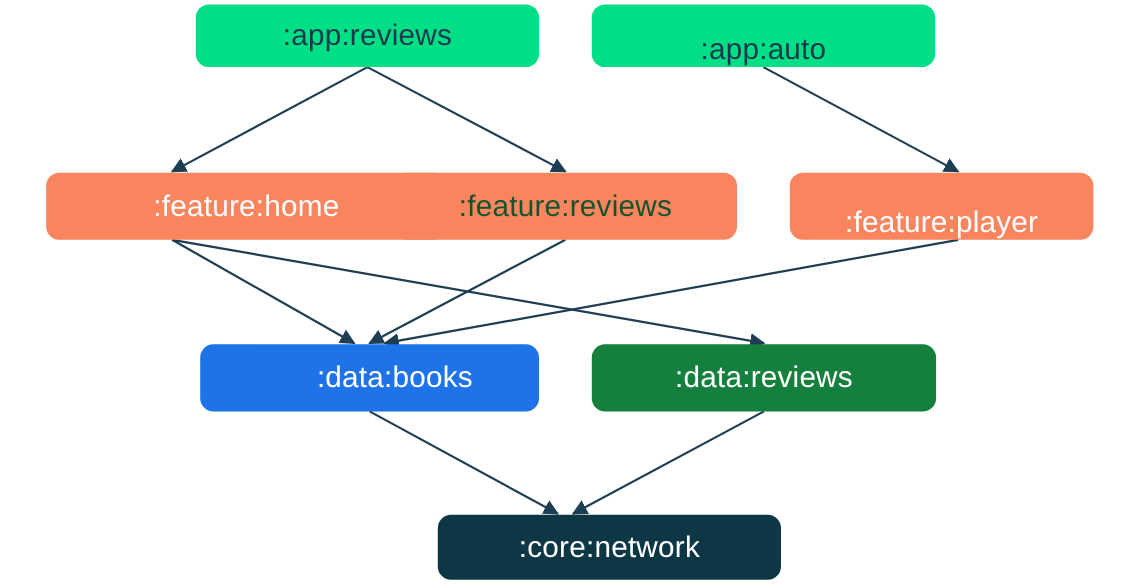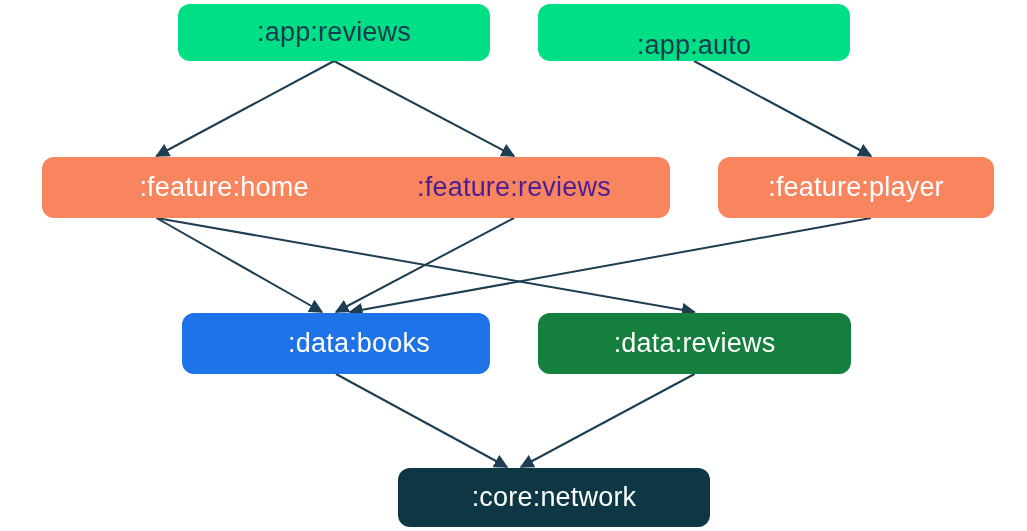--- a/index.html
+++ b/index.html
@@ -32,21 +32,21 @@
     font-size: 27px;
     letter-spacing: 0.2px;
     white-space: nowrap;
     box-sizing: border-box;
   }
   
   .pos-app-android    { left: 178px; top: 4px;   width: 312px; height: 57px; }
   .pos-app-auto       { left: 538px; top: 4px;   width: 312px; height: 57px; align-items: flex-end; }
   .pos-feature-home   { left: 3px;   top: 157px; width: 364px; height: 61px; margin-left: 39px; }
   .pos-feature-reviews{ left: 358px; top: 157px; width: 312px; height: 61px; }
-  .pos-feature-player { left: 718px; top: 157px; width: 276px; height: 61px; }
+  .pos-feature-player { left: 718px; top: 157px; width: 276px; height: 61px; align-items: flex-end; }
   .pos-data-books     { left: 182px; top: 313px; width: 308px; height: 61px; }
   .pos-data-reviews   { left: 538px; top: 313px; width: 313px; height: 61px; }
   .pos-core-network   { left: 358px; top: 468px; width: 312px; height: 59px; margin-left: 40px; }
 </style>
 </head>
 <body>
 
 <div class="canvas">
 
   <svg id="edges" class="edges-layer" width="1027" height="531" viewBox="0 0 1027 531" xmlns="http://www.w3.org/2000/svg">
@@ -71,21 +71,21 @@
   </div>
 
   <div class="node pos-app-auto" style="background: rgb(0, 223, 133); color: rgb(23, 57, 78);">
     <span>:app:auto</span>
   </div>
 
   <div class="node pos-feature-home" style="background: rgb(249, 133, 95); color: rgb(255, 255, 255);">
     <span>:feature:home</span>
   </div>
 
-  <div class="node pos-feature-reviews" style="background: rgb(249, 133, 95); color: #4c1d95;">
+  <div class="node pos-feature-reviews" style="background: rgb(249, 133, 95); color: #14532d;">
     <span>:feature:reviews</span>
   </div>
 
   <div class="node pos-feature-player" style="background: rgb(249, 133, 95); color: rgb(255, 255, 255);">
     <span>:feature:player</span>
   </div>
 
   <div class="node pos-data-books" style="background: rgb(30, 115, 232); color: rgb(255, 255, 255); padding-left: 46px;">
     <span>:data:books</span>
   </div>

